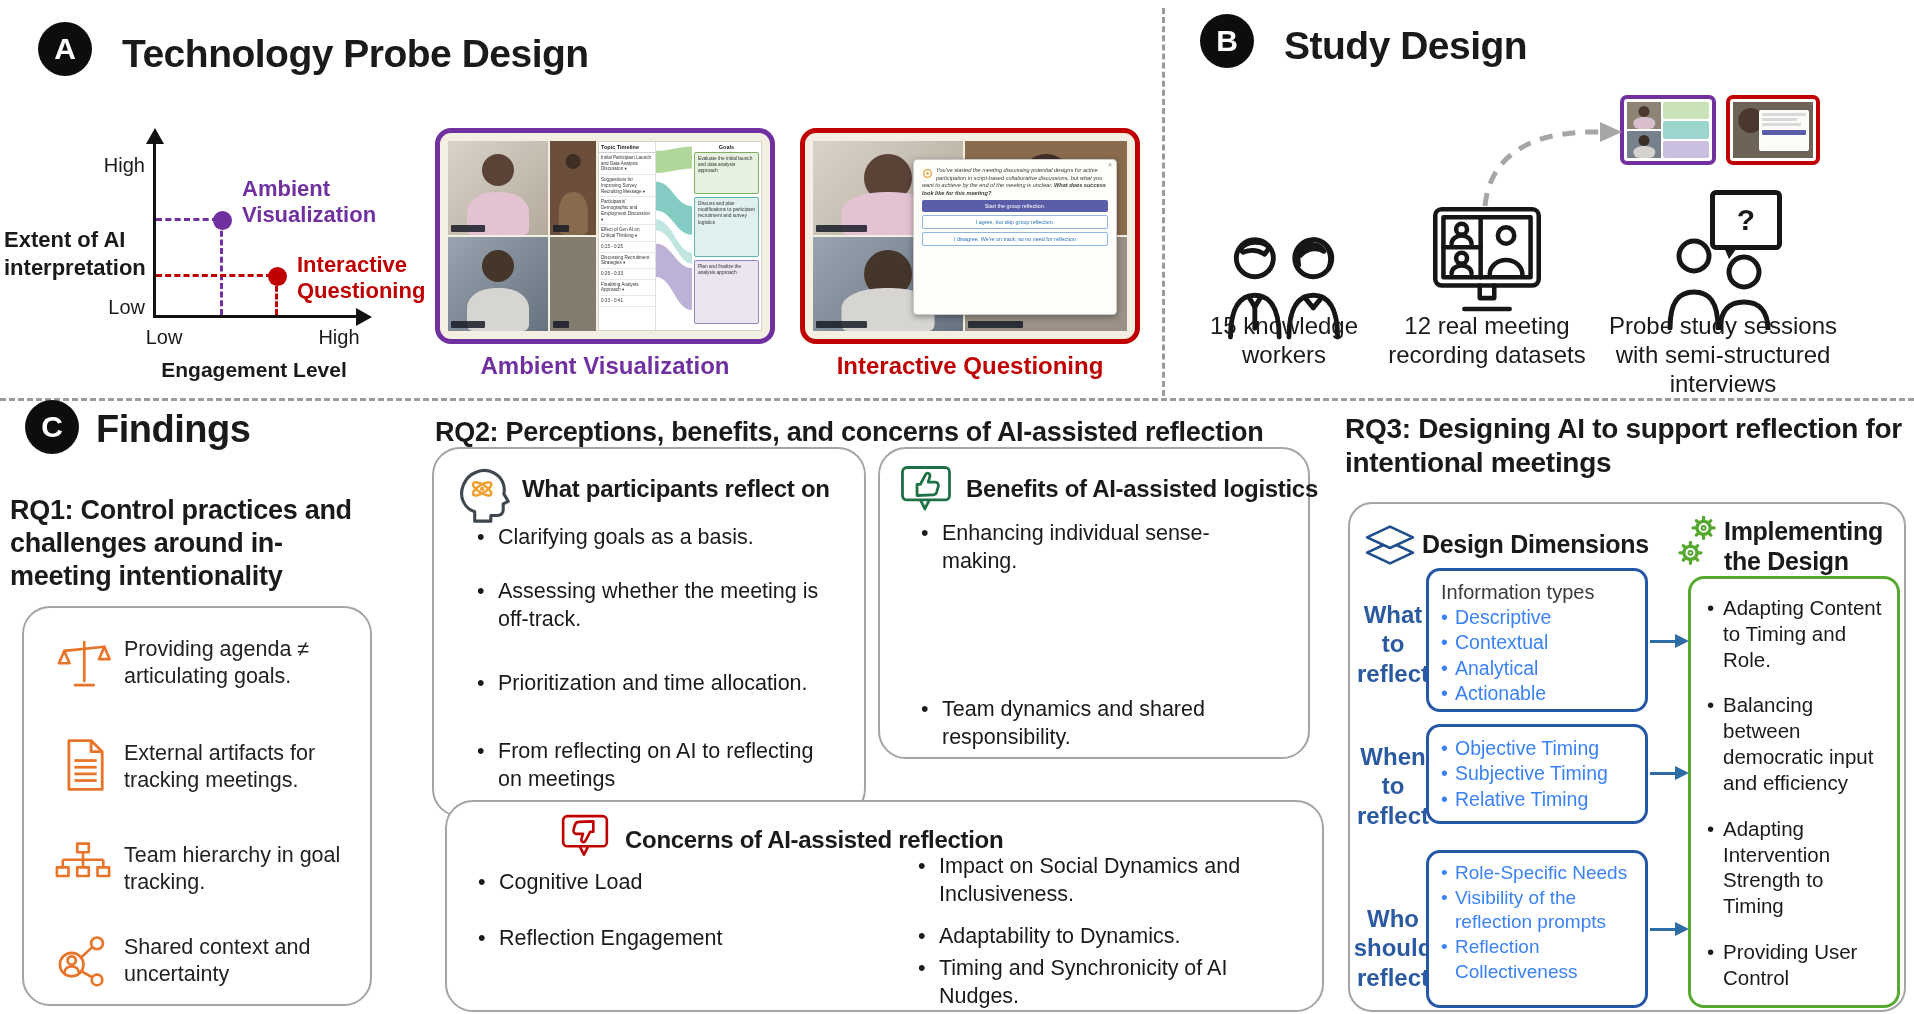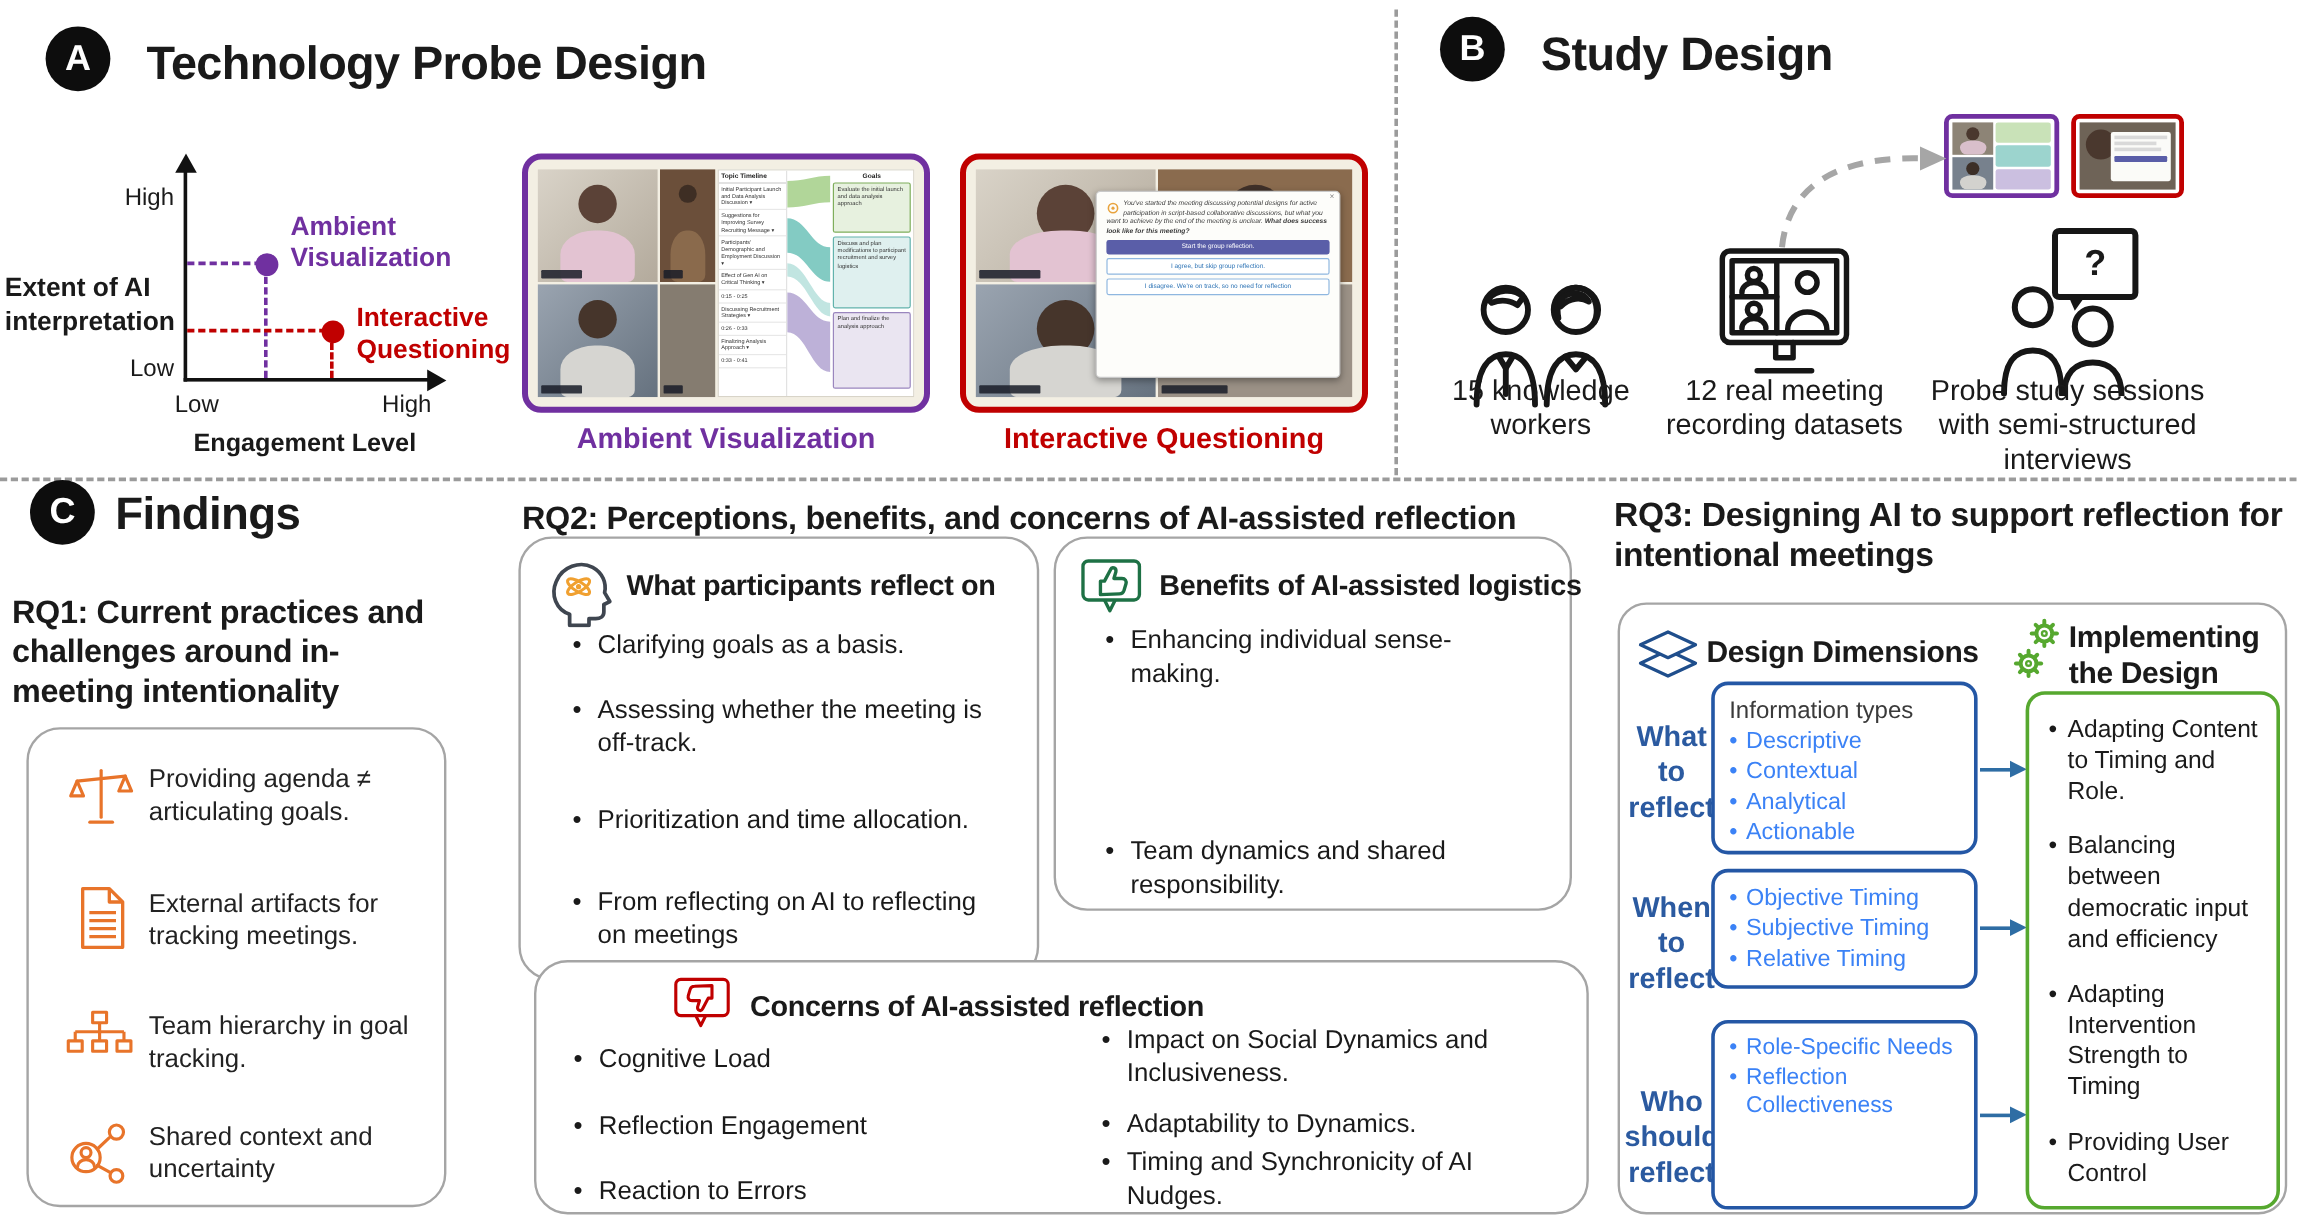--- a/index.html
+++ b/index.html
@@ -294,21 +294,21 @@
     </svg>
   </div>
 
   <div class="blabel" style="left:1166px;top:312px;width:236px;">15 knowledge workers</div>
   <div class="blabel" style="left:1369px;top:312px;width:236px;">12 real meeting recording datasets</div>
   <div class="blabel" style="left:1601px;top:312px;width:244px;">Probe study sessions with semi-structured interviews</div>
 
   <div class="badge" style="left:25px;top:400px;">C</div>
   <div class="sec-title" style="left:96px;top:408px;font-size:38px;">Findings</div>
 
-  <div class="rq-head" style="left:10px;top:494px;width:372px;font-size:27px;">RQ1: Current practices and challenges around in-meeting intentionality</div>
+  <div class="rq-head" style="left:10px;top:494px;width:372px;font-size:27px;">RQ1: Control practices and challenges around in-meeting intentionality</div>
   <div class="gbox" style="left:22px;top:606px;width:346px;height:396px;">
     <svg class="abs" style="left:32px;top:26px;" width="56" height="58" viewBox="0 0 95 95">
       <g fill="none" stroke="#e8742a" stroke-width="4.5" stroke-linecap="round" stroke-linejoin="round">
         <line x1="48" y1="12" x2="48" y2="78"></line>
         <line x1="14" y1="27" x2="82" y2="20"></line>
         <path d="M14,27 L5,48 H23 Z"></path>
         <path d="M82,20 L73,41 H91 Z"></path>
         <line x1="32" y1="85" x2="64" y2="85"></line>
       </g>
     </svg>
@@ -392,21 +392,20 @@
         <rect x="8" y="8" width="84" height="58" rx="8"></rect>
         <path d="M40,66 L48,82 L56,66"></path>
         <g transform="rotate(180 50 38)">
           <path d="M34,58 V38 H40 L49,21 C51,16 58,18 57,24 L54,34 H66 C71,34 73,38 72,42 L69,52 C68,55 65,57 62,57 L34,58 Z"></path>
         </g>
       </g>
     </svg>
     <div class="boxtitle" style="left:178px;top:24px;">Concerns of AI-assisted reflection</div>
     <div class="bullet" style="left:26px;top:66px;width:400px;">Cognitive Load</div>
     <div class="bullet" style="left:26px;top:122px;width:400px;">Reflection Engagement</div>
-    <div class="bullet" style="left:26px;top:176px;width:400px;">Reaction to Errors</div>
     <div class="bullet" style="left:466px;top:50px;width:330px;">Impact on Social Dynamics and Inclusiveness.</div>
     <div class="bullet" style="left:466px;top:120px;width:360px;">Adaptability to Dynamics.</div>
     <div class="bullet" style="left:466px;top:152px;width:330px;">Timing and Synchronicity of AI Nudges.</div>
   </div>
 
   <div class="rq-head" style="left:1345px;top:412px;width:560px;font-size:28px;">RQ3: Designing AI to support reflection for intentional meetings</div>
   <div class="gbox" style="left:1348px;top:502px;width:554px;height:506px;border-radius:24px;">
 
     <svg class="abs" style="left:14px;top:18px;" width="52" height="46" viewBox="0 0 68 56">
       <path d="M34,24 L64,38 L34,52 L4,38 Z" fill="#fff" stroke="#1f4e8c" stroke-width="3.5" stroke-linejoin="round"></path>
@@ -452,20 +451,21 @@
     <div class="bluelabel" style="left:2px;top:238px;width:82px;">When to reflect</div>
     <div class="bluebox" style="left:76px;top:220px;width:222px;height:100px;display:flex;flex-direction:column;justify-content:center;">
       <div class="bb-item">Objective Timing</div>
       <div class="bb-item">Subjective Timing</div>
       <div class="bb-item">Relative Timing</div>
     </div>
 
     <div class="bluelabel" style="left:2px;top:400px;width:82px;">Who should reflect</div>
     <div class="bluebox" style="left:76px;top:346px;width:222px;height:158px;">
       <div class="bb-item" style="font-size:19px;">Role-Specific Needs</div>
+      <div class="bb-item" style="font-size:19px;">Visibility of the reflection prompts</div>
       <div class="bb-item" style="font-size:19px;">Reflection Collectiveness</div>
     </div>
 
     <div class="harrow" style="left:300px;top:136px;width:26px;"></div>
     <div class="harrow" style="left:300px;top:268px;width:26px;"></div>
     <div class="harrow" style="left:300px;top:424px;width:26px;"></div>
 
     <div class="greenbox" style="left:338px;top:72px;width:212px;height:432px;">
       <div class="gb-item">Adapting Content to Timing and Role.</div>
       <div class="gb-item">Balancing between democratic input and efficiency</div>

